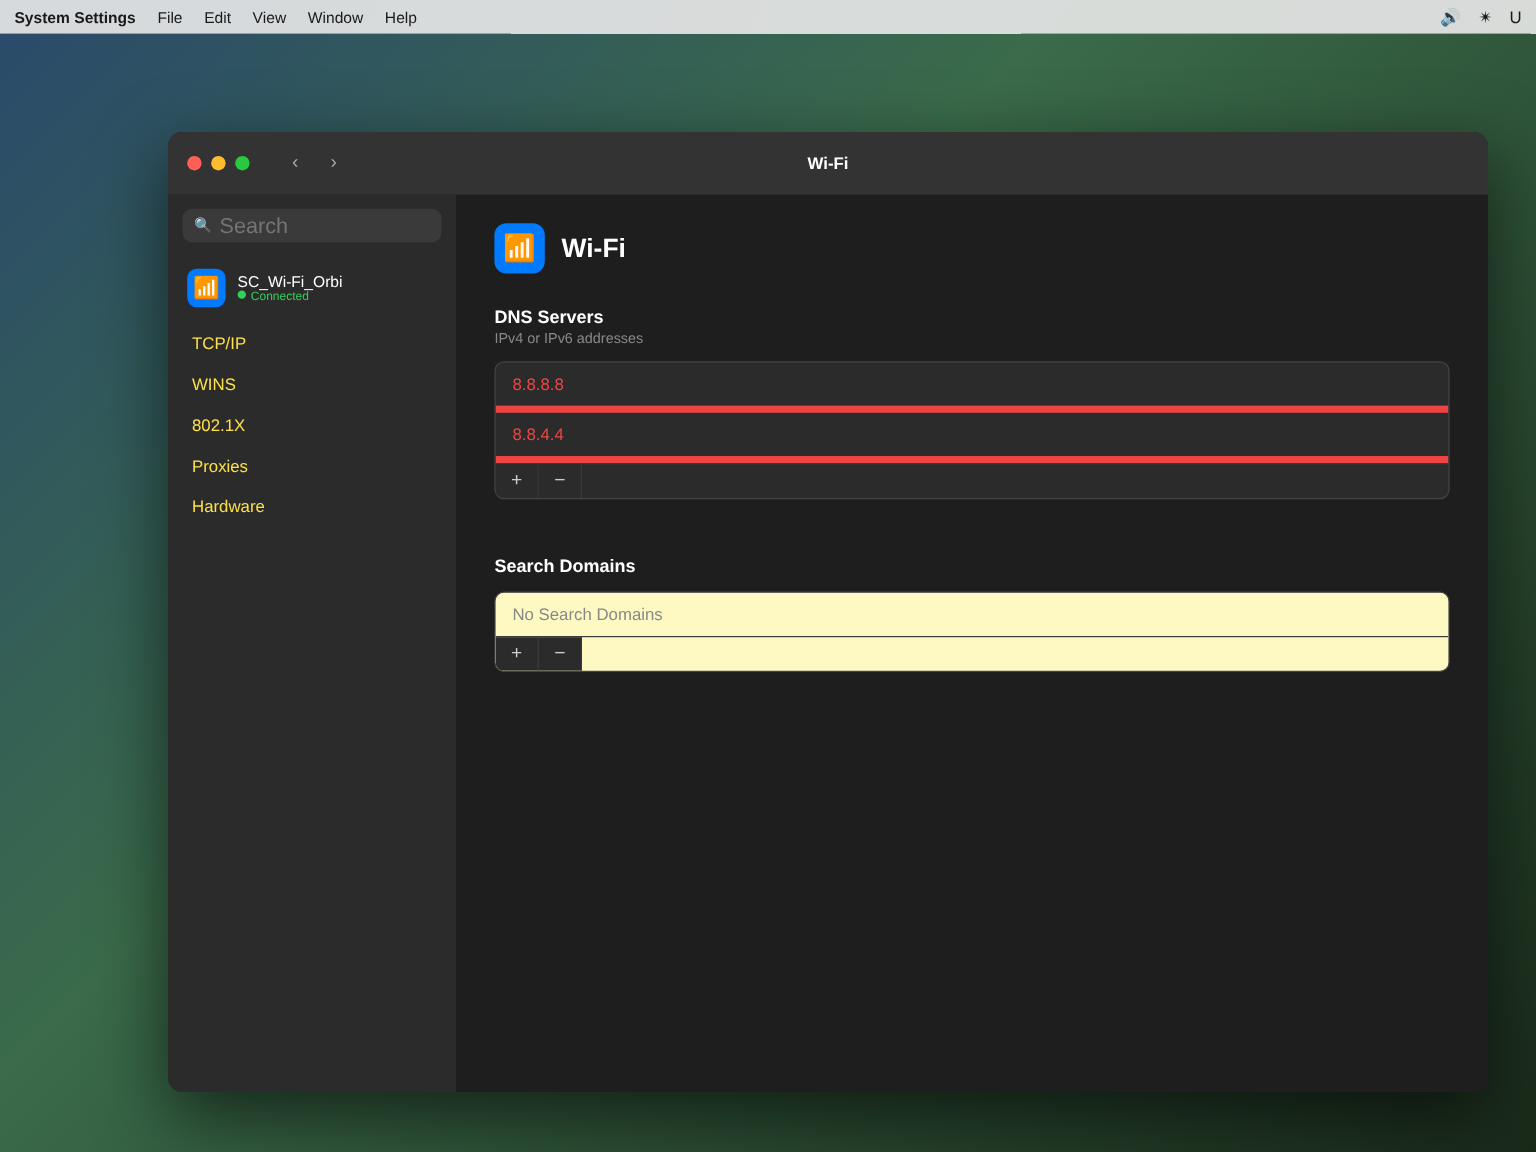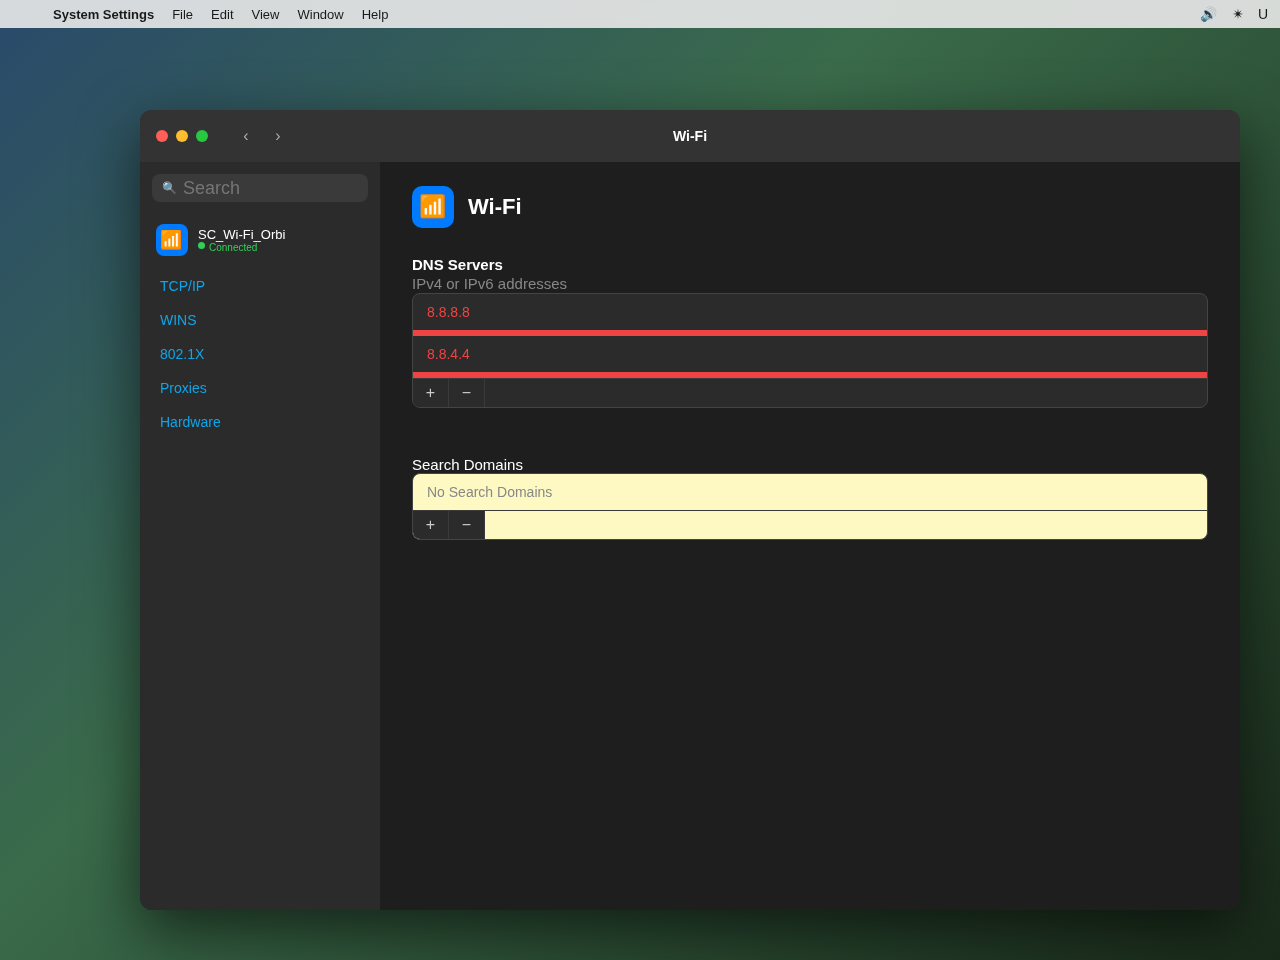--- a/index.html
+++ b/index.html
@@ -44,21 +44,20 @@
       gap: 18px;
     }
 
     .menubar-item {
       cursor: default;
       white-space: nowrap;
     }
 
     .menubar-item.app-name {
       font-weight: 600;
-      margin-left: 41px;
     }
 
     .menubar-right {
       margin-left: auto;
       display: flex;
       align-items: center;
       gap: 14px;
     }
 
     .menubar-icon {
@@ -235,21 +234,21 @@
     }
 
     .status-text {
       color: #30d158;
     }
 
     .sidebar-nav-item {
       padding: 8px 12px;
       border-radius: 8px;
       font-size: 14px;
-      color: #0ea5e9;
+      color: #fde047;
       cursor: pointer;
       margin-bottom: 2px;
     }
 
     .sidebar-nav-item.active {
       background: #0066cc;
       color: #ffffff;
       font-weight: 500;
     }
 
@@ -292,23 +291,23 @@
     }
 
     .dns-label {
       font-size: 15px;
       font-weight: 600;
       color: #ffffff;
       margin-bottom: 2px;
     }
 
     .dns-sublabel {
-      font-size: 15px;
+      font-size: 12px;
       color: #888888;
-      margin-bottom: 1px;
+      margin-bottom: 12px;
     }
 
     .dns-list-box {
       background: #2b2b2b;
       border: 1px solid #444444;
       border-radius: 8px;
       overflow: hidden;
     }
 
     .dns-entry {
@@ -341,22 +340,23 @@
       border-right: 1px solid #3a3a3a;
     }
 
     
     .search-domains-section {
       margin-top: 24px;
     }
 
     .search-domains-label {
       font-size: 15px;
-      font-weight: 400;
-      color: #ffffff;
+      font-weight: 700;
+      color: #ffffff;
+      margin-bottom: 12px;
     }
 
     .search-domains-box {
       background: #fef9c3;
       border: 1px solid #444444;
       border-radius: 8px;
       overflow: hidden;
     }
 
     .search-domains-empty {

